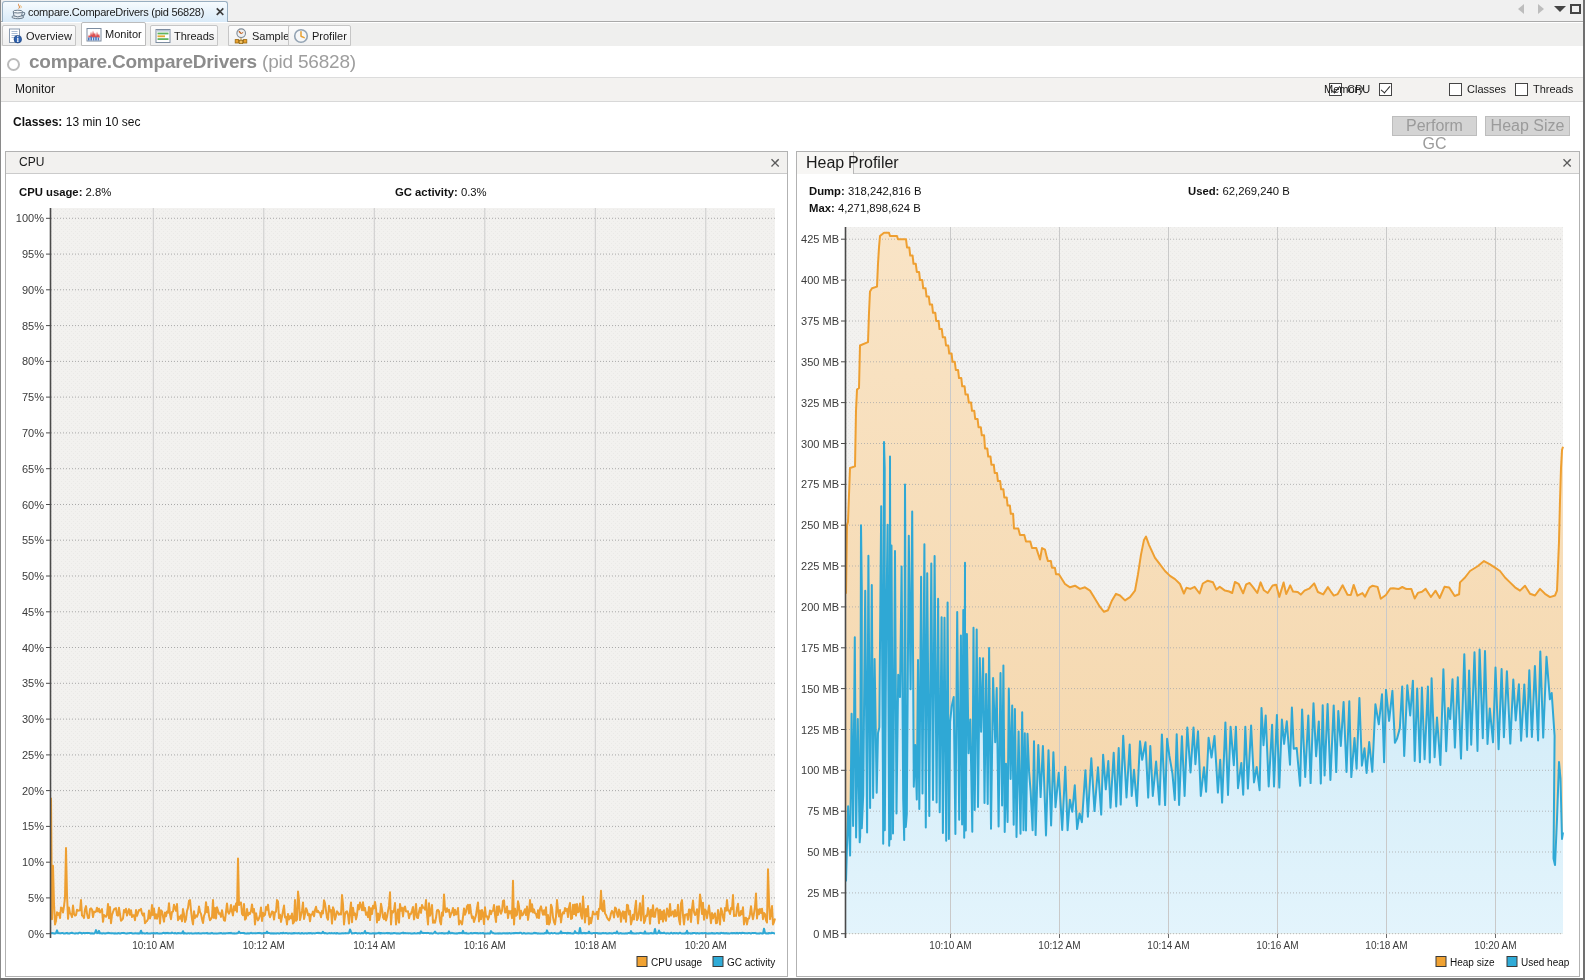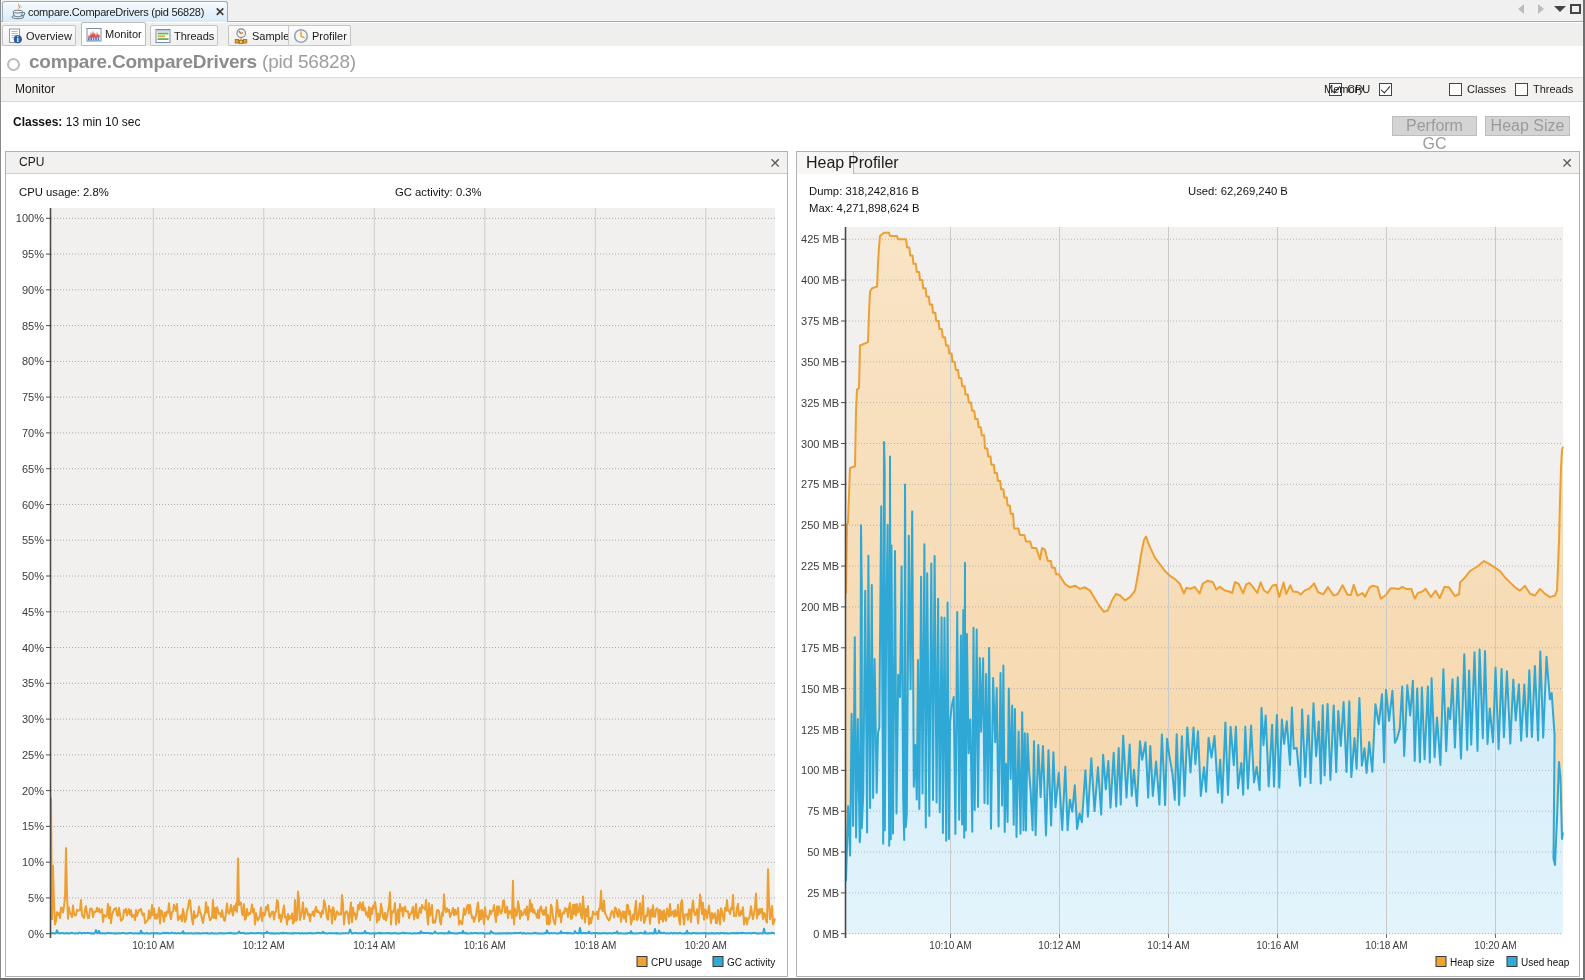--- a/index.html
+++ b/index.html
@@ -35,21 +35,21 @@
 .uptime{left:13px;top:115px;font-size:12px;color:#111}
 .btn{position:absolute;top:116px;height:20px;background:#d4d4d4;border:1px solid #bdbdbd;color:#9b9b9b;font-size:16px;text-align:center;line-height:18px}
 
 .panel{position:absolute;border:1px solid #b2b2b2;background:#fff}
 .ptitle{position:absolute;left:0;top:0;right:0;height:22px;background:#f2f1ef;border-bottom:1px solid #cbcbcb;font-size:12px;color:#1a1a1a;line-height:21px}
 .ptitle .t{position:absolute;left:13px}
 .px{position:absolute;top:3px;width:16px;height:16px;color:#5a5a5a;font-size:14px;line-height:16px;text-align:center}
 .htab{position:absolute;top:0;height:22px;font-size:16px;line-height:21px;padding:0 8px}
 .htab.sel{background:#f7f6f4;border-right:1px solid #b7b7b7;padding:0 9px}
 .plabel{position:absolute;font-size:11.3px;color:#111}
-.plabel b{font-weight:normal}
+.plabel b{font-weight:bold}
 </style></head><body>
 <div class="win">
 
 <div class="abs tabbar"></div>
 <div class="abs toolbar"></div>
 
 <div class="doctab">
       <svg class="abs" style="left:7px;top:1px" width="16" height="17" viewBox="0 0 16 17">
         <path d="M8.9 0.3 C6.5 2.4 10.9 3.3 7.9 6.2 C12.3 4.2 7.9 2.6 8.9 0.3Z" fill="#d9731c"></path>
         <path d="M10.9 1.8 C9.5 3.1 12.1 3.7 10.3 5.5 C13.0 4.1 10.5 3.0 10.9 1.8Z" fill="#e8962e"></path>

